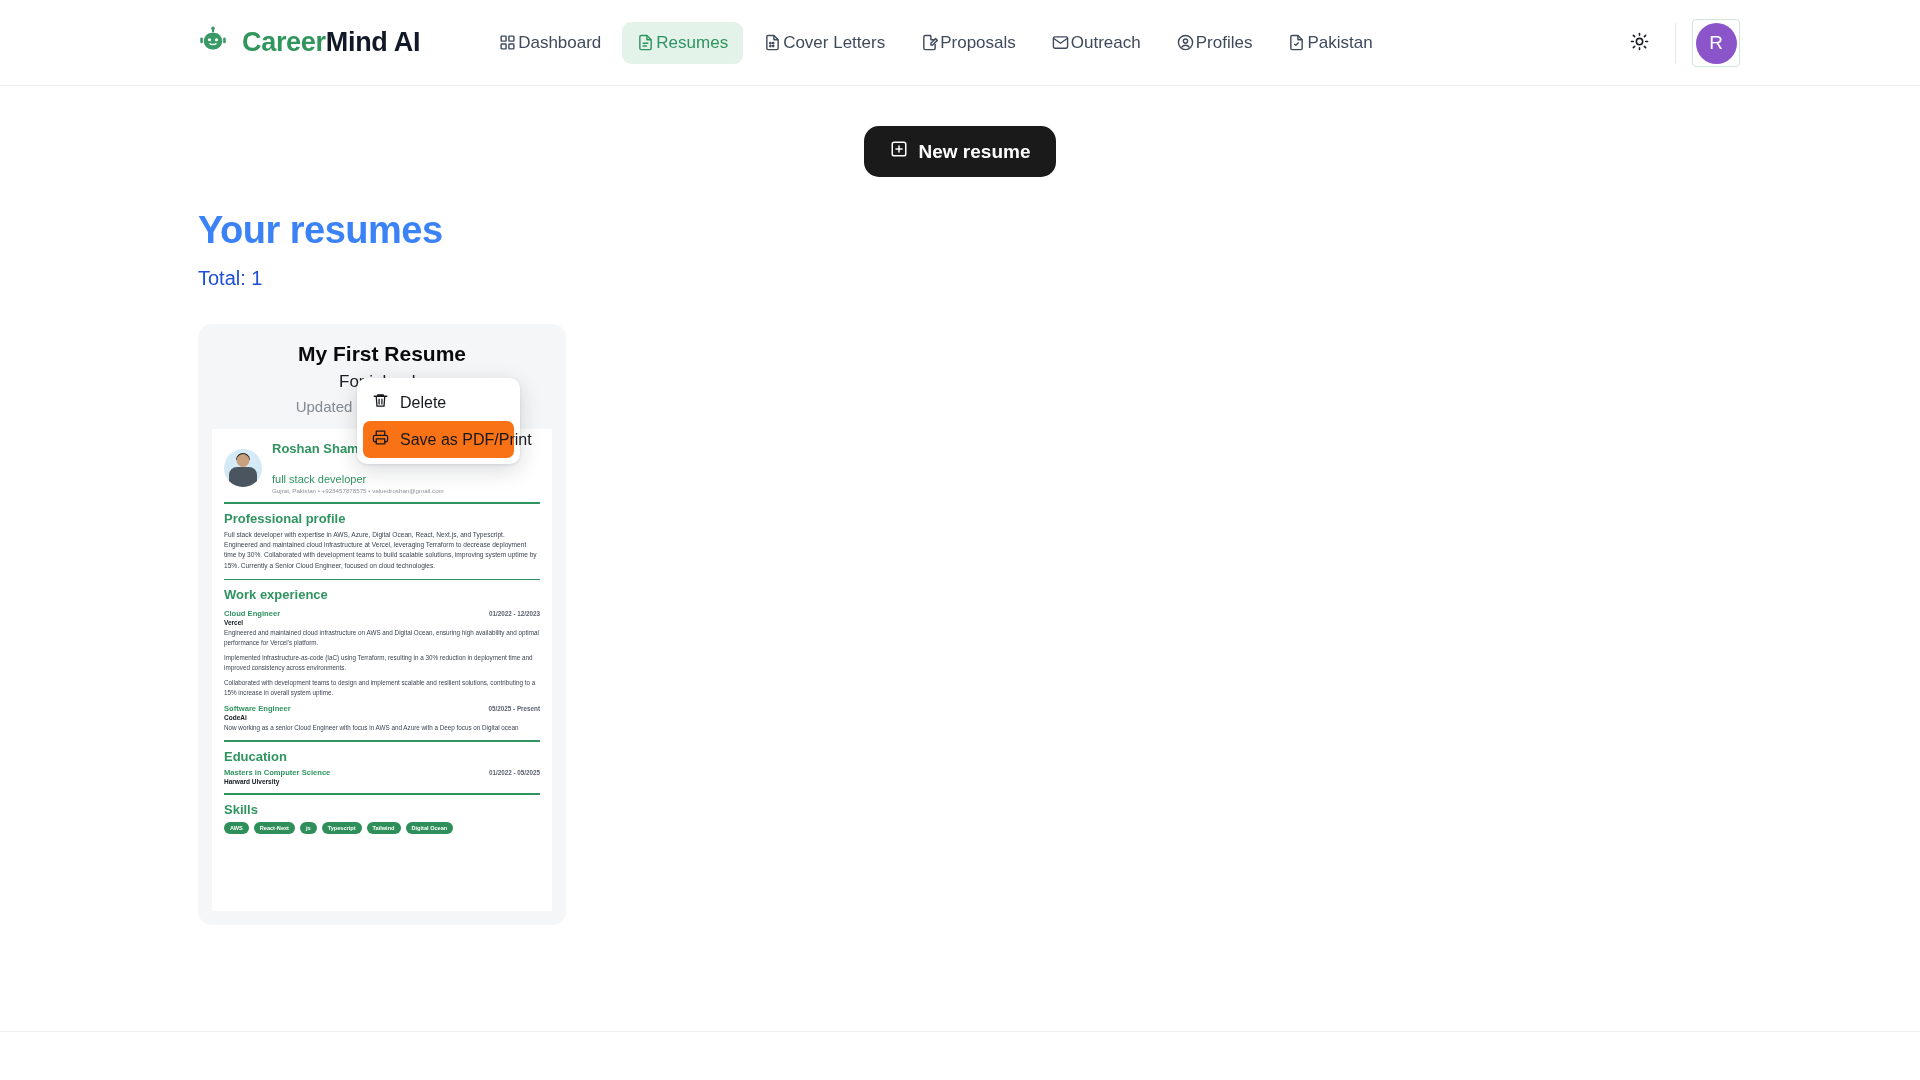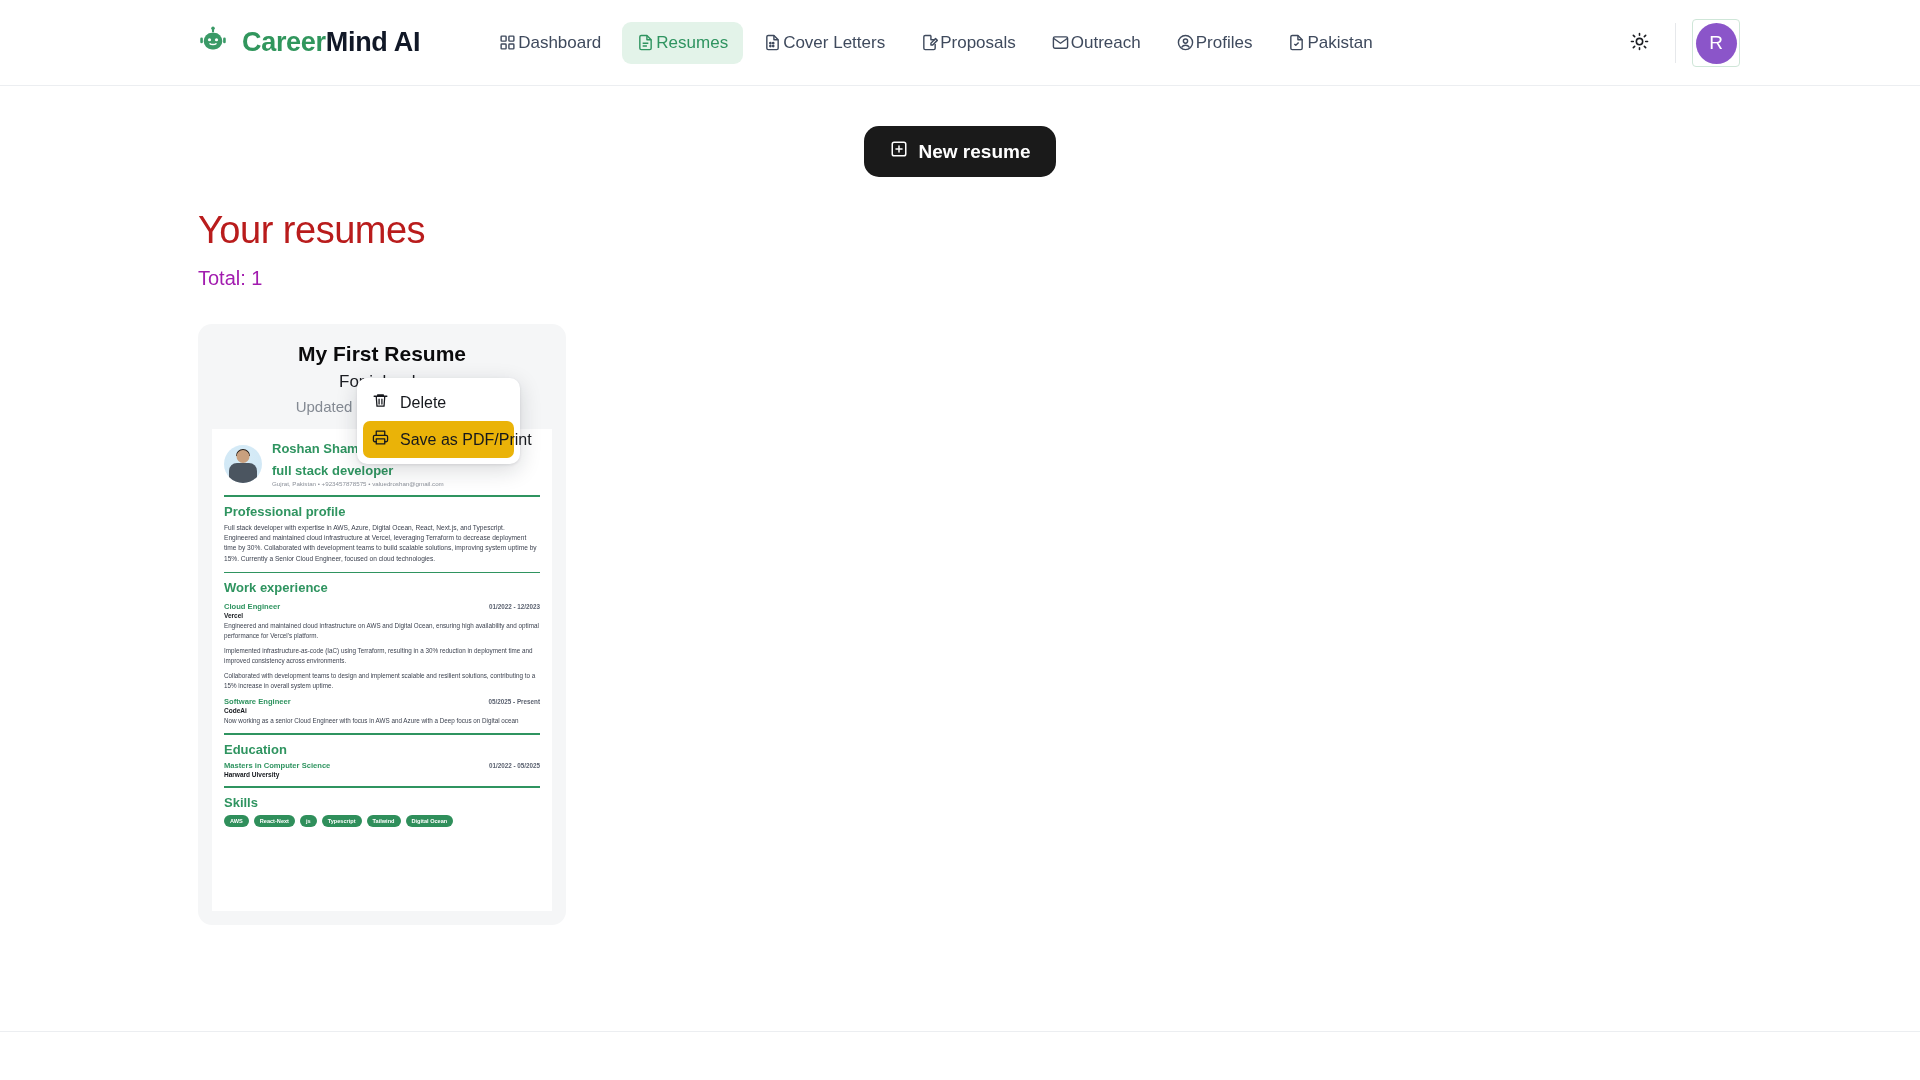--- a/index.html
+++ b/index.html
@@ -61,22 +61,22 @@
   .main { position: relative; padding-top: 40px; }
   .new-resume-row { display: flex; justify-content: center; }
   .new-resume-btn {
     display: inline-flex; align-items: center; gap: 11px;
     background: #1a1a1a; color: #fff;
     font-size: 19px; font-weight: 700;
     padding: 14px 26px; border-radius: 15px; cursor: pointer;
   }
 
   .page-head { padding-left: 198px; margin-top: 32px; }
-  .page-title { font-size: 38px; font-weight: 400; color: #b91c1c; letter-spacing: -0.5px; }
-  .page-total { font-size: 20px; color: #a21caf; margin-top: 15px; }
+  .page-title { font-size: 38px; font-weight: 700; color: #3b82f6; letter-spacing: -0.5px; }
+  .page-total { font-size: 20px; color: #1d4ed8; margin-top: 15px; }
 
   
   .cards { padding-left: 198px; margin-top: 34px; }
   .resume-card {
     width: 368px;
     background: #f5f6f7;
     border-radius: 14px;
     padding: 18px 14px 14px 14px;
     position: relative;
   }
@@ -104,21 +104,21 @@
   }
   .doc-photo .hair {
     position: absolute; left: 50%; top: 4px; transform: translateX(-50%);
     width: 14px; height: 7px; border-radius: 7px 7px 0 0; background: #241a14;
   }
   .doc-photo .body {
     position: absolute; left: 50%; top: 18px; transform: translateX(-50%);
     width: 28px; height: 22px; border-radius: 8px 8px 0 0; background: #4b5560;
   }
   .doc-name { color: #2f9460; font-size: 13px; font-weight: 700; line-height: 1.15; }
-  .doc-role { color: #2f9460; font-size: 13px; font-weight: 700; margin-top: 6px; }
+  .doc-role { color: #2f9460; font-size: 11px; font-weight: 400; margin-top: 16px; }
   .doc-contact { color: #8b9099; font-size: 6.2px; margin-top: 2px; }
   .rule { height: 2px; background: #2f9460; margin: 8px 0 7px 0; }
   .rule.thin { height: 1.6px; }
   .sec-title { color: #2f9460; font-size: 13px; font-weight: 700; margin-bottom: 4px; }
   .sec-body { color: #3d4350; font-size: 6.6px; line-height: 1.55; }
   .job-row { display: flex; justify-content: space-between; align-items: baseline; }
   .job-title { color: #2f9460; font-size: 7.6px; font-weight: 700; }
   .job-date { color: #5b6270; font-size: 6.3px; font-weight: 600; }
   .job-company { color: #15181d; font-size: 6.5px; font-weight: 700; margin-top: 1px; }
   .job-desc { color: #3d4350; font-size: 6.3px; line-height: 1.5; margin-top: 2px; }
@@ -143,21 +143,21 @@
   }
   .ctx-item {
     display: flex; align-items: center; gap: 11px;
     padding: 8px 9px;
     border-radius: 7px;
     font-size: 16px;
     color: #16181d;
     cursor: pointer;
     white-space: nowrap;
   }
-  .ctx-item.hover { background: #eab308; text-align: right; }
+  .ctx-item.hover { background: #f97316; text-align: right; }
 
   
   .footer {
     position: absolute; left: 0; right: 0; top: 945px;
     border-top: 1px solid #eceef1;
     padding-top: 48px;
     display: flex; flex-direction: column; align-items: center;
   }
 </style>
 </head>

